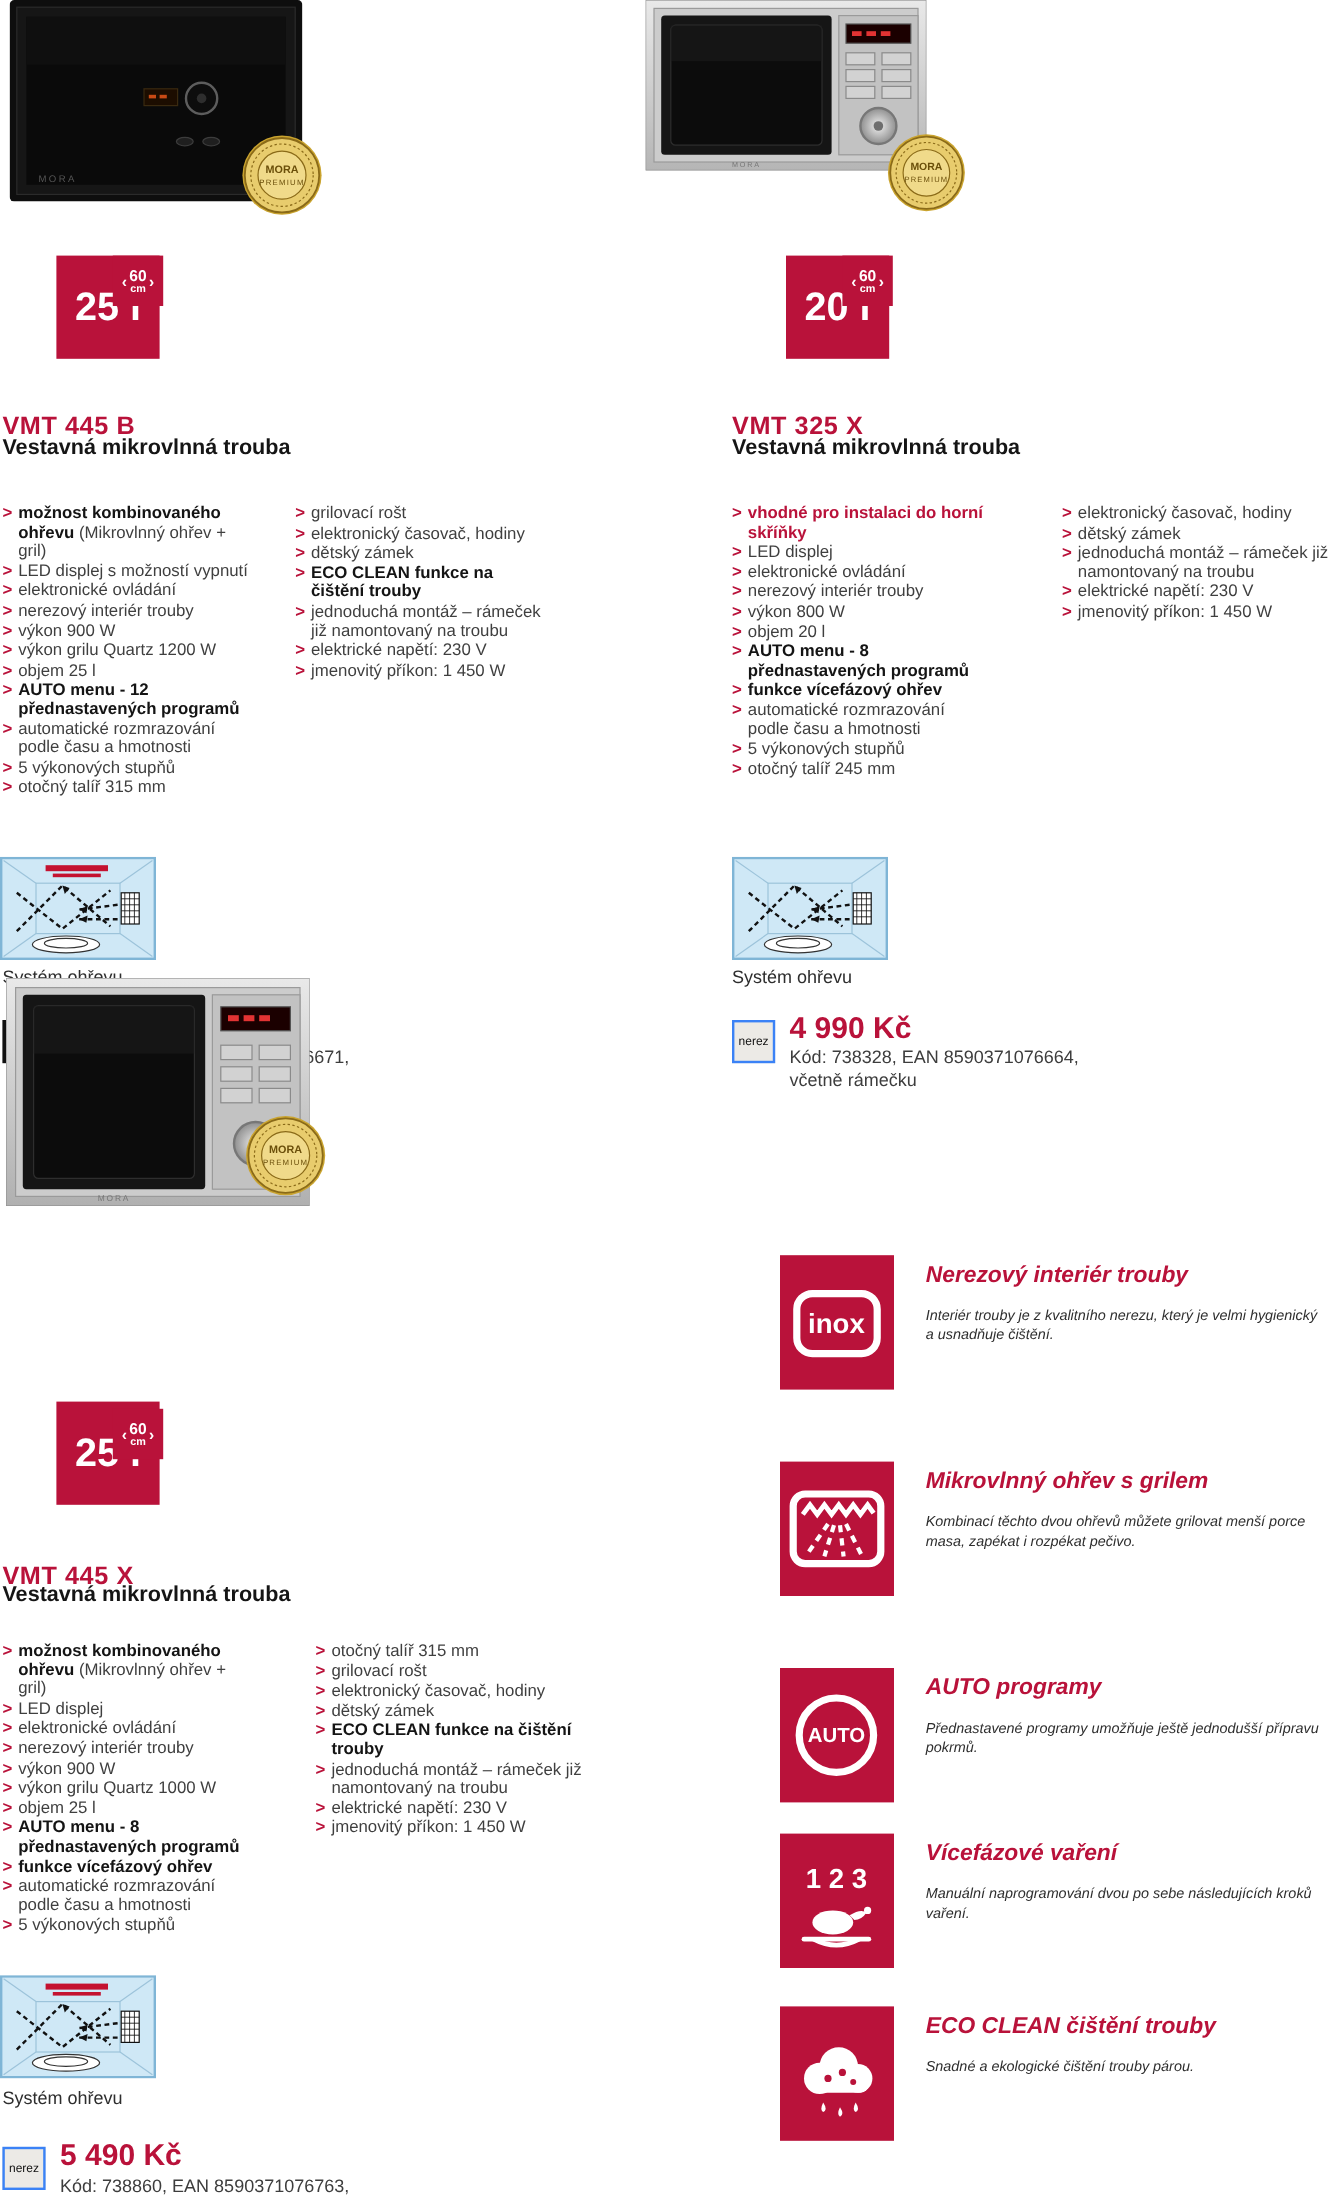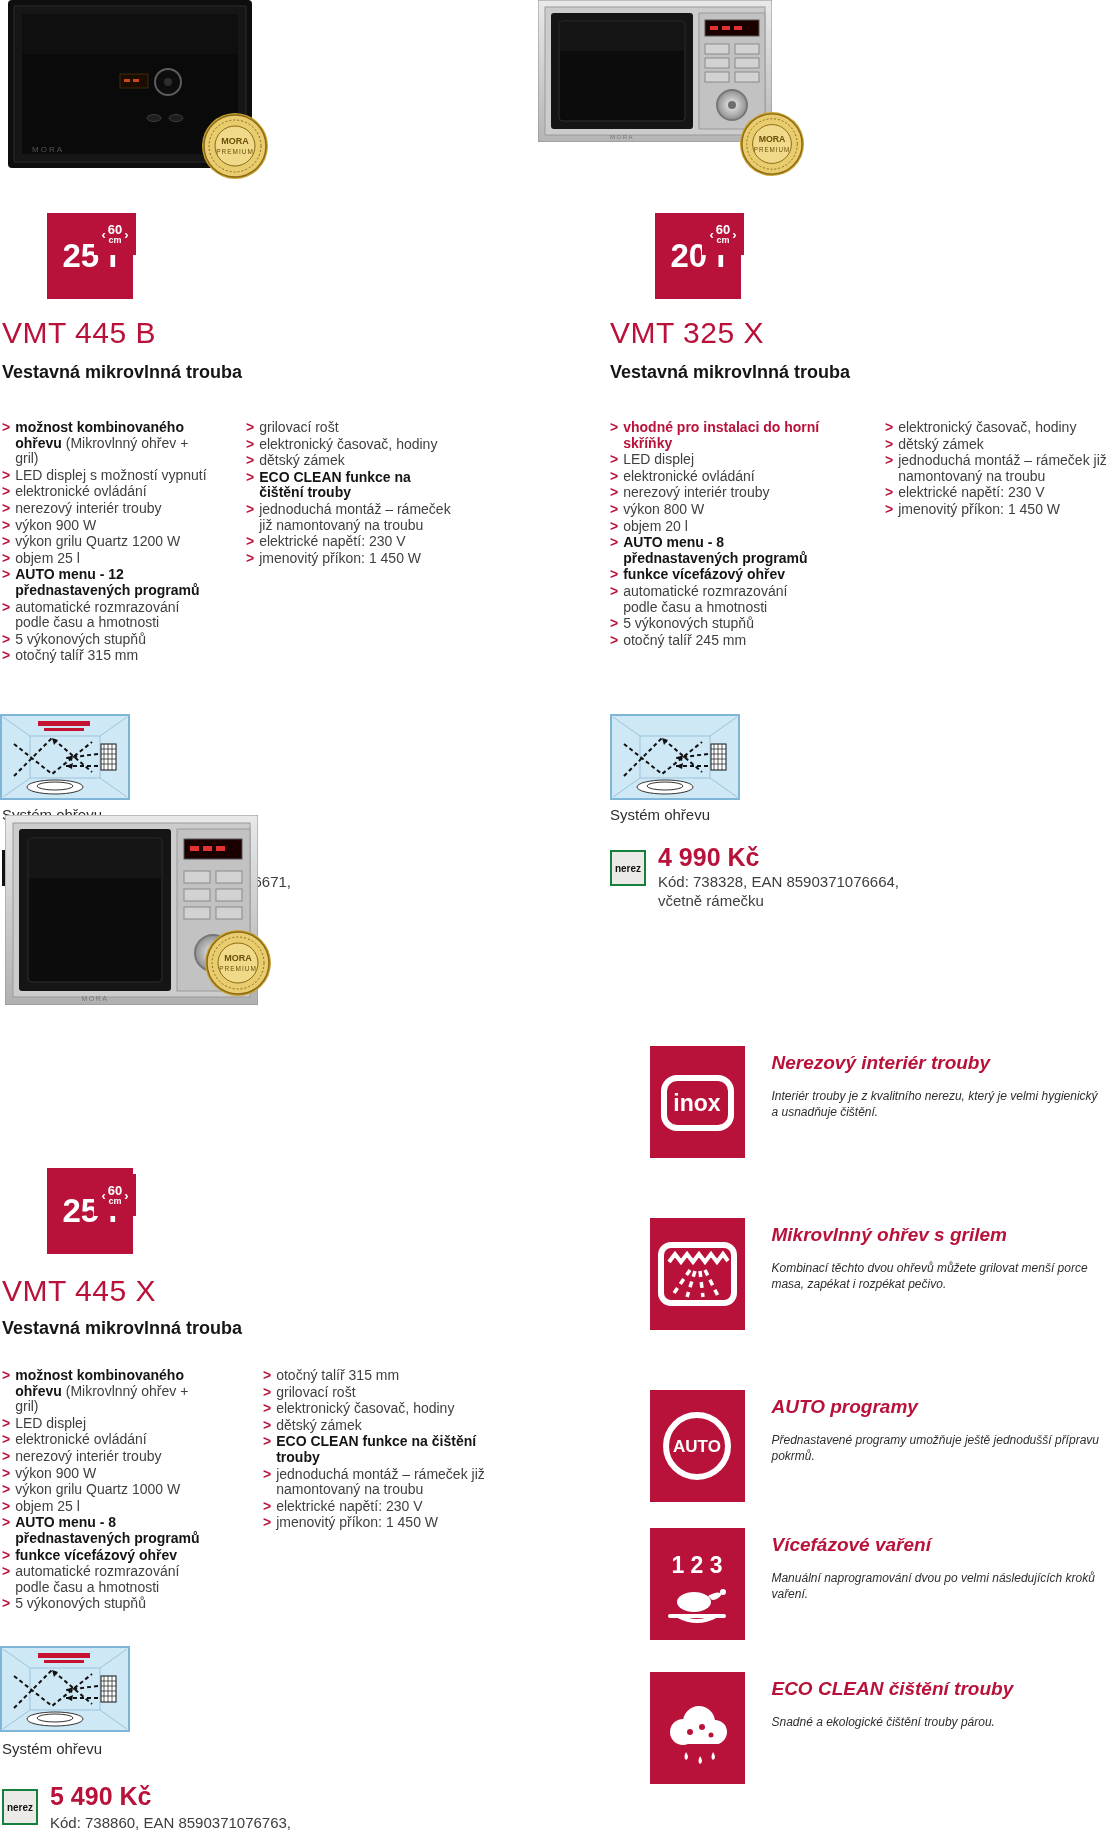--- a/index.html
+++ b/index.html
@@ -9,35 +9,35 @@
   
   .volbadge{width:86px;height:86px;background:var(--acc);color:#fff;display:flex;
             align-items:center;justify-content:center;font-size:33px;font-weight:bold;margin-left:45px;}
   .wbadge{width:42px;height:42px;background:var(--acc);color:#fff;display:flex;
           align-items:center;justify-content:center;gap:2px;}
   .wbadge .chev{font-size:13px;font-weight:bold;line-height:1;}
   .wbadge .stack{display:flex;flex-direction:column;align-items:center;line-height:1;}
   .wbadge .stack .v{font-size:13px;font-weight:bold;}
   .wbadge .stack .u{font-size:9px;font-weight:bold;}
   
-  .ptitle{font-size:30px;font-weight:normal;color:var(--acc);letter-spacing:.5px;}
+  .ptitle{font-size:21px;font-weight:bold;color:var(--acc);letter-spacing:.5px;margin-top:28px;}
   .psub{font-size:18px;font-weight:bold;color:#151515;}
   ul.feats{list-style:none;margin:0;padding:0;}
   ul.feats li{display:flex;font-size:14px;line-height:15.6px;margin:0 0 1px 0;color:#3f3f3f;}
   ul.feats .arw{color:var(--acc);font-weight:bold;margin-right:5px;flex:0 0 auto;}
   ul.feats .ftx{display:block;}
   ul.feats .b{font-weight:bold;color:#141414;}
   ul.feats .r{color:var(--acc);}
   .syslabel{font-size:15px;color:#2e2e2e;}
   .price{font-size:25px;font-weight:bold;color:var(--acc);}
   .codeline,.framenote{font-size:15px;color:#3d3d3d;line-height:19px;}
   .finish{width:36px;height:36px;display:flex;align-items:center;justify-content:center;
           font-size:10px;}
   .finish.black{background:#111;color:#fff;}
-  .finish.steel{background:#eceae6;color:#111;border:2px solid #15803d;box-sizing:border-box;font-weight:bold;}
+  .finish.steel{background:#eceae6;color:#111;border:2px solid #3b82f6;box-sizing:border-box;}
   
   .callout{position:absolute;left:650px;width:465px;}
   .cicon{display:inline-block;vertical-align:top;width:95px;height:112px;background:var(--acc);}
   .ctext{display:inline-block;vertical-align:top;margin-left:22px;width:335px;}
   .ctitle{font-style:italic;font-weight:bold;font-size:19px;color:var(--acc);margin-top:6px;}
   .cbody{font-style:italic;font-size:12px;color:#2e2e2e;line-height:1.33;margin-top:15px;}
   svg text{font-family:"Liberation Sans",sans-serif;}
 </style>
 </head>
 <body>
@@ -566,21 +566,21 @@
         <text x="47" y="45" text-anchor="middle" font-size="23" font-weight="bold" fill="#fff">1 2 3</text>
         <ellipse cx="44" cy="74" rx="17" ry="10" fill="#fff"></ellipse>
         <path d="M58,68 q10,-6 14,-2 q-4,6 -10,6" fill="#fff"></path>
         <circle cx="73" cy="64" r="3" fill="#fff"></circle>
         <path d="M20,88 h54" stroke="#fff" stroke-width="4" stroke-linecap="round"></path>
         <path d="M28,88 q19,10 38,0" fill="none" stroke="#fff" stroke-width="4"></path>
       </svg>
     </span>
     <span class="ctext">
       <div class="ctitle">Vícefázové vaření</div>
-      <div class="cbody">Manuální naprogramování dvou po velmi následujících kroků vaření.</div>
+      <div class="cbody">Manuální naprogramování dvou po sebe následujících kroků vaření.</div>
     </span>
   </div>
 
   <div class="callout" style="top:1672px">
     <span class="cicon">
       <svg width="95" height="112" viewBox="0 0 95 112">
         <circle cx="33" cy="60" r="13" fill="#fff"></circle>
         <circle cx="49" cy="50" r="16" fill="#fff"></circle>
         <circle cx="65" cy="60" r="12" fill="#fff"></circle>
         <rect x="24" y="58" width="50" height="14" rx="7" fill="#fff"></rect>

